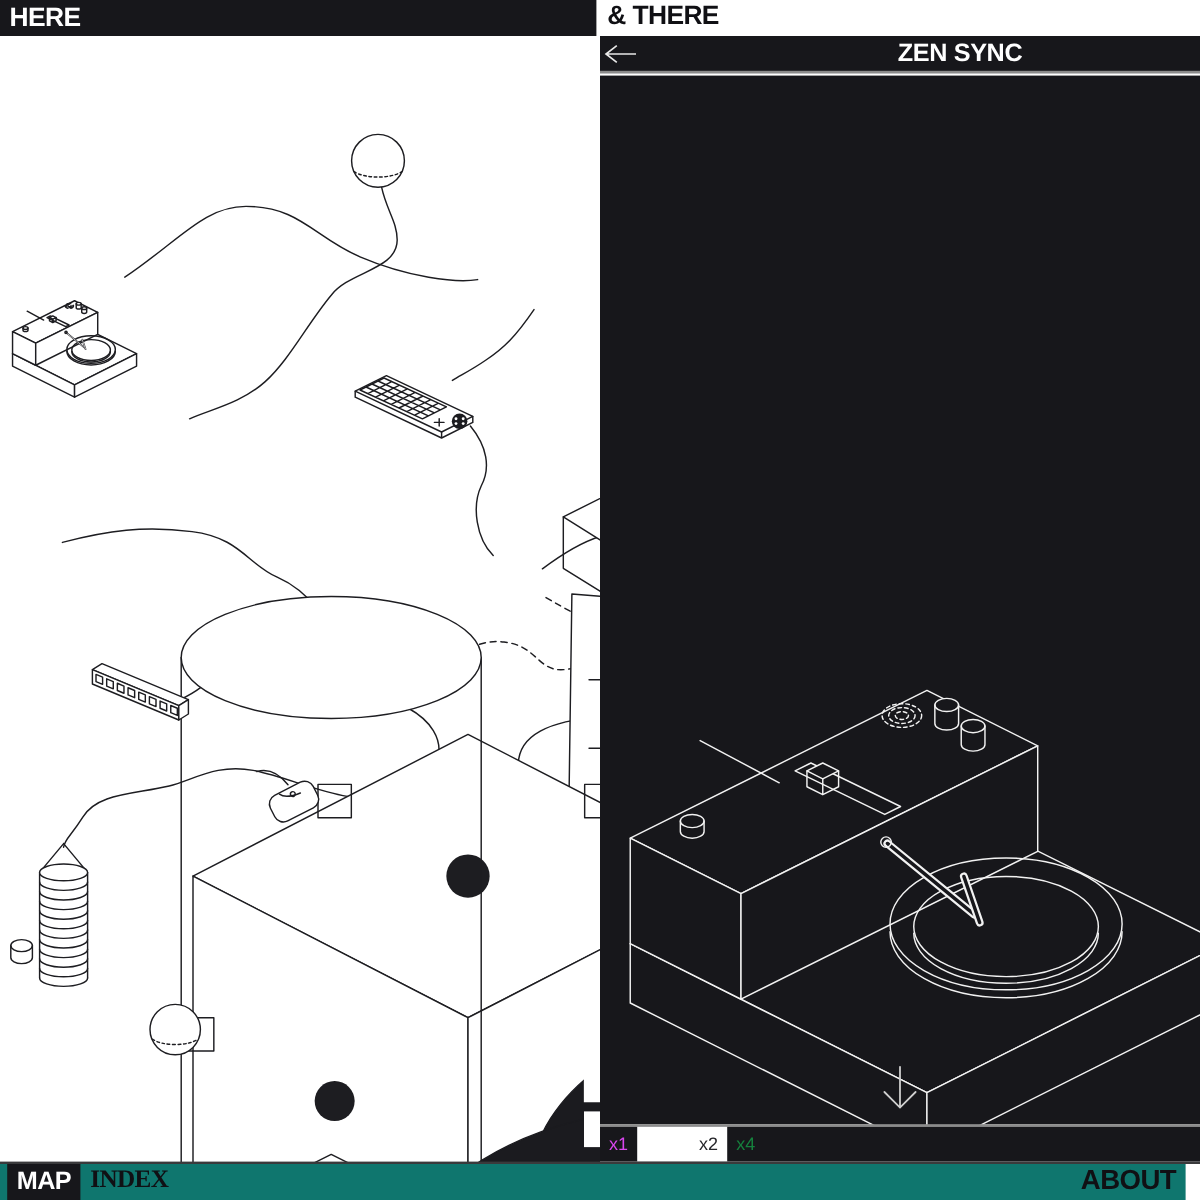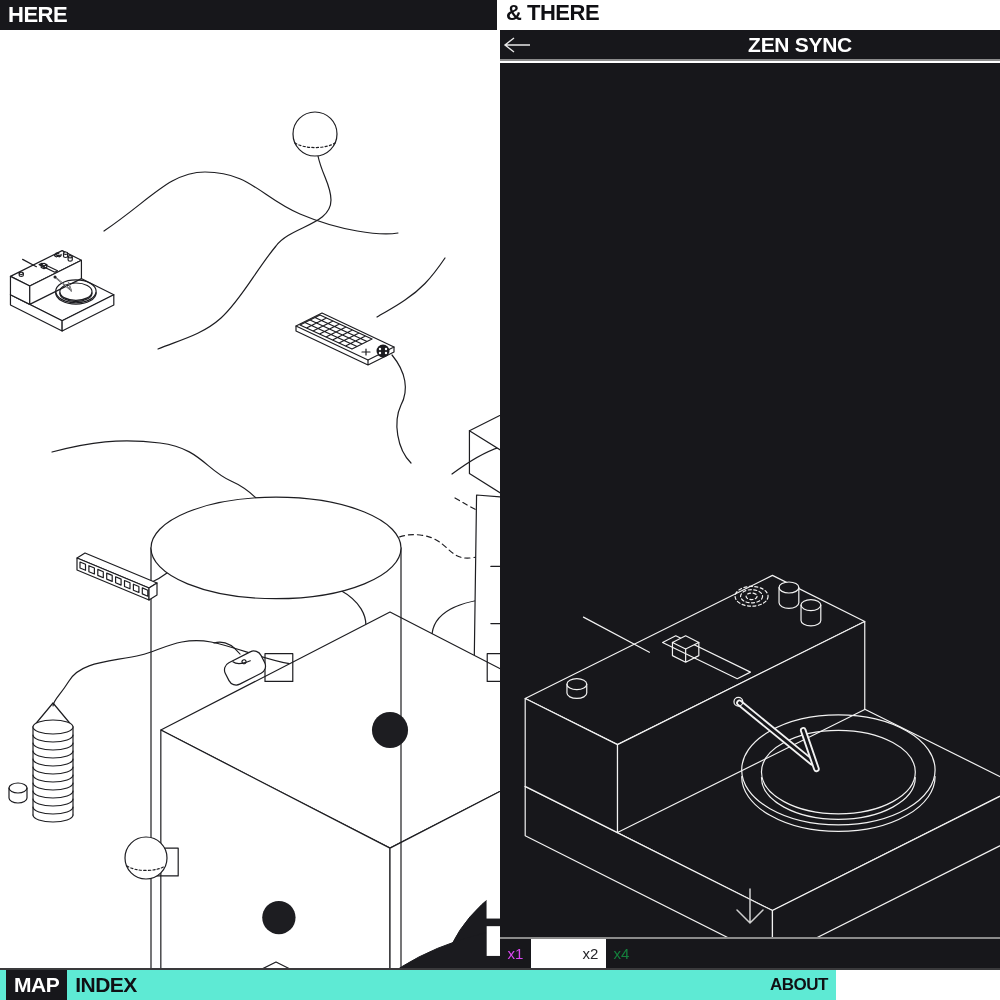--- a/index.html
+++ b/index.html
@@ -31,26 +31,26 @@
   .viewer-svg{width:500px;height:874px;color:#f2f2f2;--face:#17171b;}
   .rule-top{position:absolute;left:0;top:937px;width:500px;height:2px;background:#8b8b8b;}
   .zoom-row{position:absolute;left:0;top:939px;width:500px;height:29px;background:#17171b;display:flex;}
   .zoom-btn{width:31px;height:29px;display:flex;align-items:center;justify-content:center;
             font-size:15px;color:#d946ef;cursor:pointer;}
   .zoom-btn.selected{background:#ffffff;color:#26262a;padding-left:44px;}
   .zoom-btn.dim{color:#15803d;}
 
   
   .footer-rule{position:absolute;left:0;top:968px;width:1000px;height:2px;background:#3a3a3c;z-index:6;}
-  .footer{position:absolute;left:0;top:970px;width:836px;height:30px;background:#5eead4;display:flex;
-          align-items:center;z-index:6;color:#101014;}
+  .footer{position:absolute;left:0;top:970px;width:988px;height:30px;background:#0f766e;display:flex;
+          align-items:flex-start;z-index:6;color:#101014;}
   .map-chip{background:#17171b;color:#fff;font-size:21px;font-weight:700;letter-spacing:-.5px;
             padding:3px 8px 4px 8px;margin-left:6px;}
-  .index-label{font-size:21px;font-weight:700;letter-spacing:-.5px;margin-left:8px;}
-  .about-label{font-size:17px;font-weight:700;letter-spacing:-.5px;margin-left:auto;margin-right:8px;}
+  .index-label{font-size:21px;font-weight:700;letter-spacing:-.5px;margin-left:8px;font-family:Liberation Serif, serif;}
+  .about-label{font-size:23px;font-weight:700;letter-spacing:-.5px;margin-left:auto;margin-right:8px;}
 </style>
 </head>
 <body>
 
 <svg width="0" height="0" style="position:absolute" aria-hidden="true">
   <defs>
     <symbol id="zen-device" class="sym" viewBox="0 0 455 360" overflow="visible">
 
       <polygon class="face" points="227,82 452,194 227,307 2,194"></polygon>
       <polygon class="face" points="2,194 227,307 227,352 2,239"></polygon>

